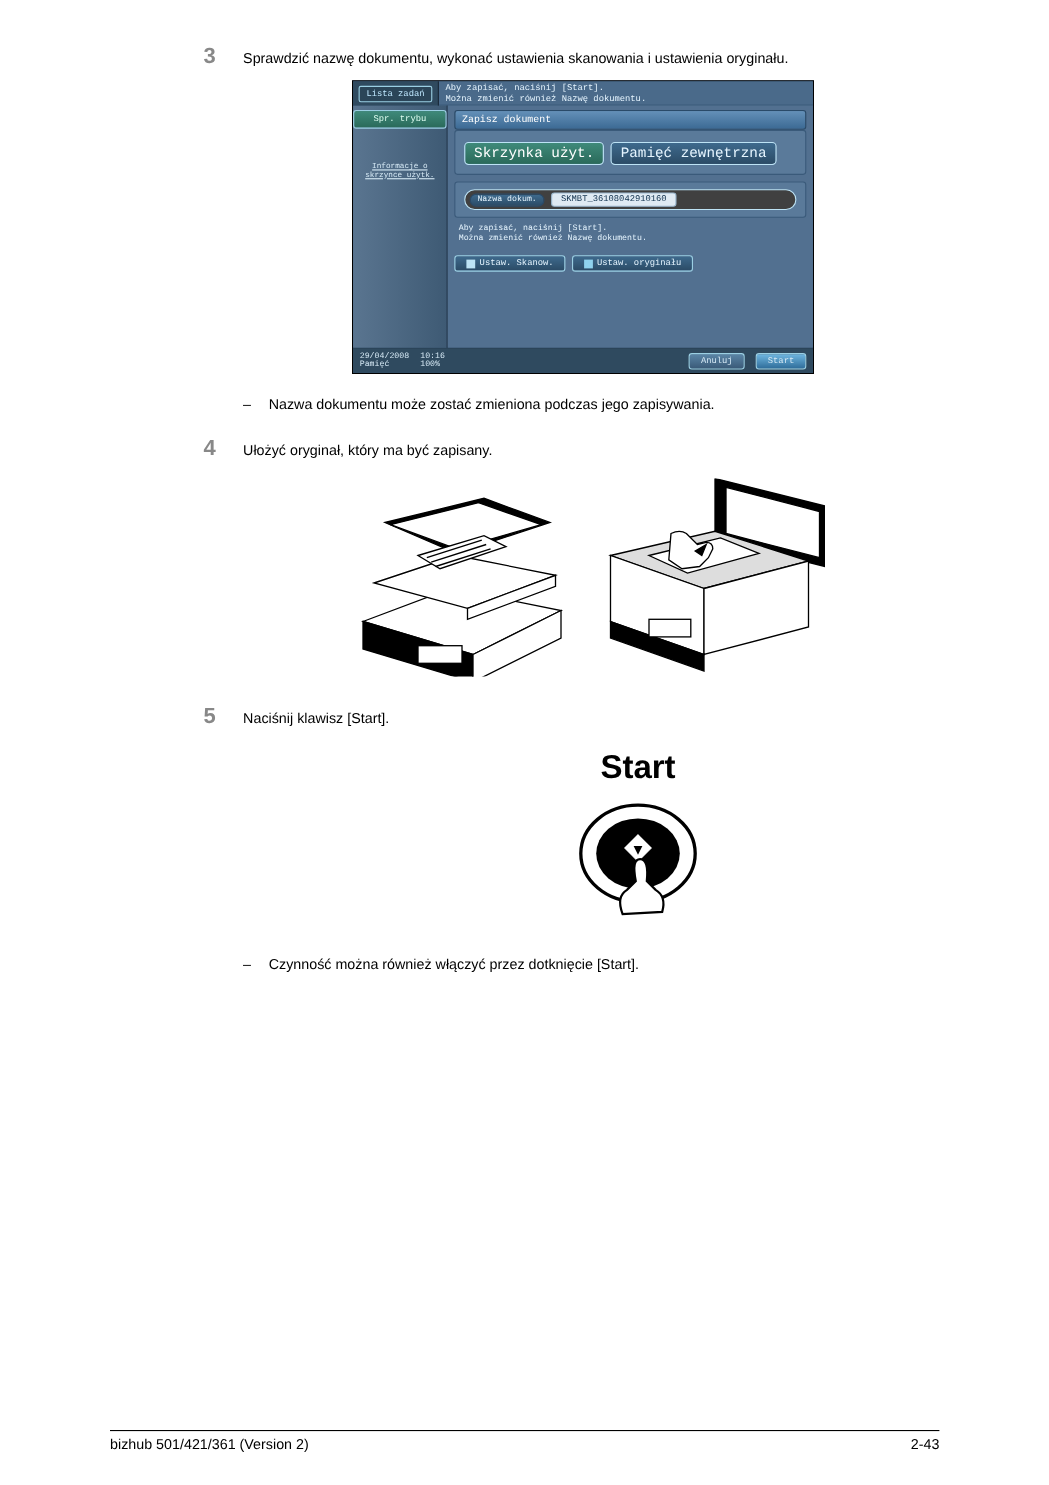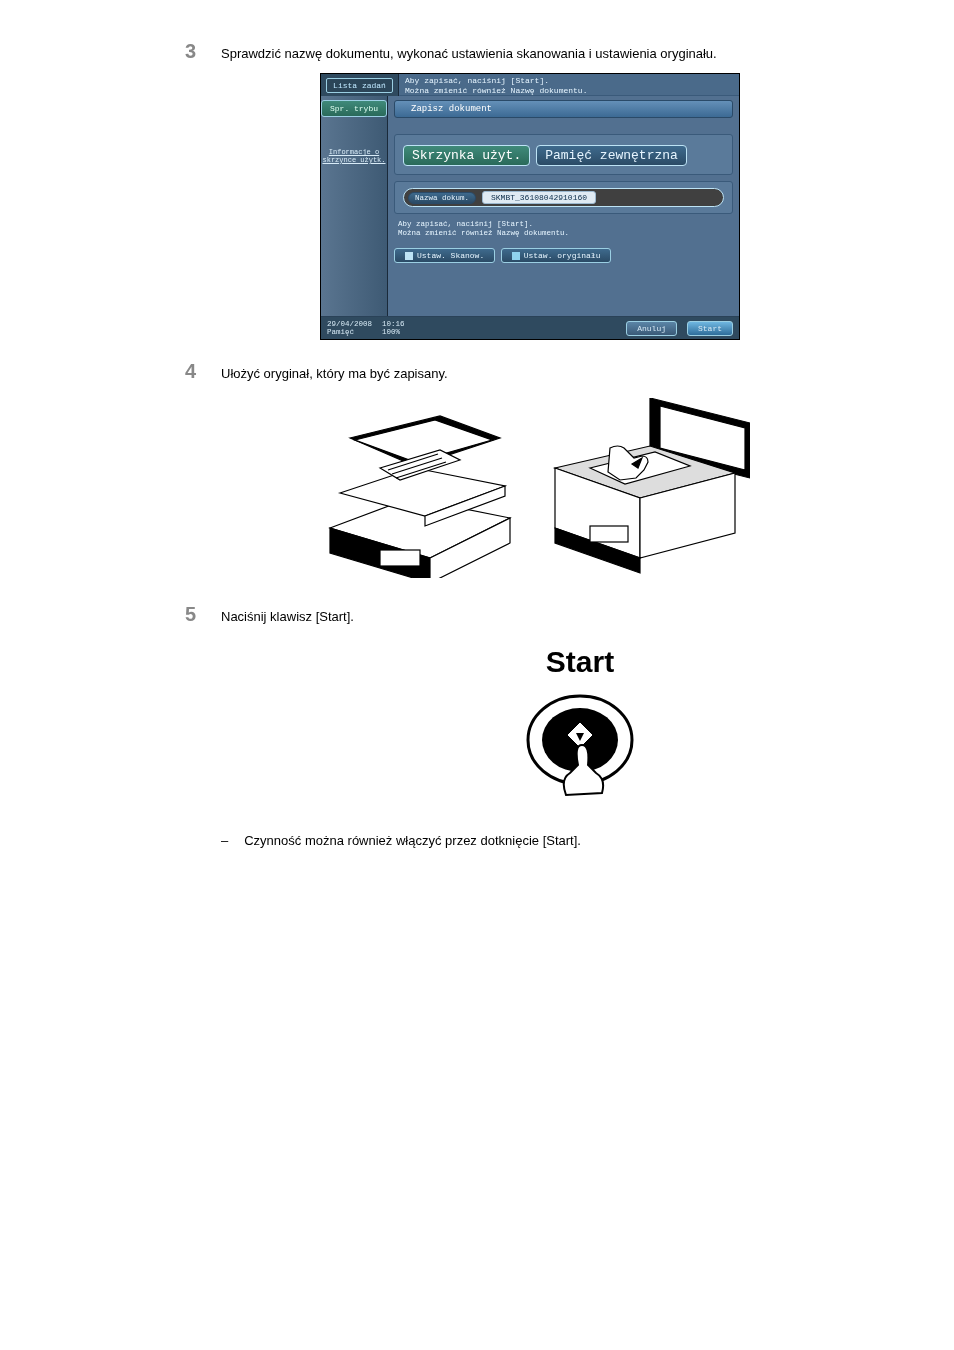--- a/index.html
+++ b/index.html
@@ -95,21 +95,21 @@
       font-size: 8px;
       line-height: 1.2;
       color: #e6f5ff;
       border-bottom: 1px solid #3a5a7a;
     }
     .ds-body {
       display: flex;
       min-height: 220px;
     }
     .ds-left {
-      width: 67px;
+      width: 86px;
       background: linear-gradient(to right,#5a7590,#3e5a74);
       border-right: 1px solid #1a2a3a;
       padding: 4px 0;
     }
     .ds-left-btn {
       border: 1px solid #9bcfe3;
       border-radius: 3px;
       background: linear-gradient(#3f8a7a,#2a6a5a);
       color: #dffff2;
       font-size: 8px;
@@ -126,22 +126,22 @@
     }
     .ds-main {
       flex: 1;
       padding: 4px 6px 2px 6px;
       background: #527090;
     }
     .ds-titlebar {
       background: linear-gradient(#6490b8,#3c6a94);
       border: 1px solid #2a4a68;
       border-radius: 3px;
-      padding: 3px 16px;
-      margin-bottom: 16px;
+      padding: 3px 6px;
+      margin-bottom: 0;
       font-size: 9px;
       color: #fff;
     }
     .ds-panel {
       background: #5a7a9a;
       border-radius: 3px;
       padding: 10px 8px 4px 8px;
       margin-bottom: 6px;
       border: 1px solid #3a5a7a;
     }
@@ -338,20 +338,23 @@
       <div>
         <span>10:16</span><br>
         <span>100%</span>
       </div>
       <div class="spacer"></div>
       <div class="ds-foot-btn">Anuluj</div>
       <div class="ds-foot-btn start">Start</div>
     </div>
   </div>
 
+  <div class="note">
+    <span class="note-dash">–</span><span>Nazwa dokumentu może zostać zmieniona podczas jego zapisywania.</span>
+  </div>
 
   <div class="step">
     <div class="step-num">4</div>
     <div class="step-text">Ułożyć oryginał, który ma być zapisany.</div>
   </div>
 
   <div class="illus-row">
 
     <div class="illus">
       <svg viewBox="0 0 200 180">
@@ -422,14 +425,18 @@
 
         <path d="M58 80 Q54 60 62 60 Q70 60 68 80 L76 88 Q86 94 82 108 L46 110 Q40 94 50 88 Z" fill="#fff" stroke="#000" stroke-width="2"></path>
       </svg>
     </div>
   </div>
 
   <div class="note">
     <span class="note-dash">–</span><span>Czynność można również włączyć przez dotknięcie [Start].</span>
   </div>
 
+  <div class="page-footer">
+    <div>bizhub 501/421/361 (Version 2)</div>
+    <div>2-43</div>
+  </div>
 
 </div>
 
 </body></html>

